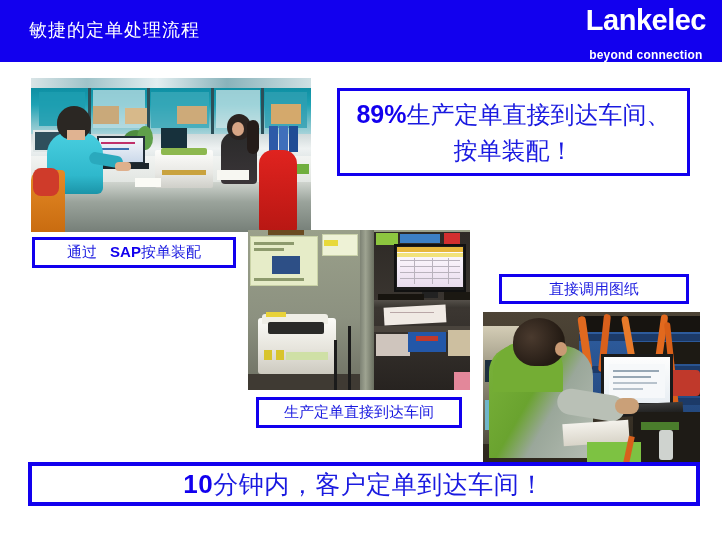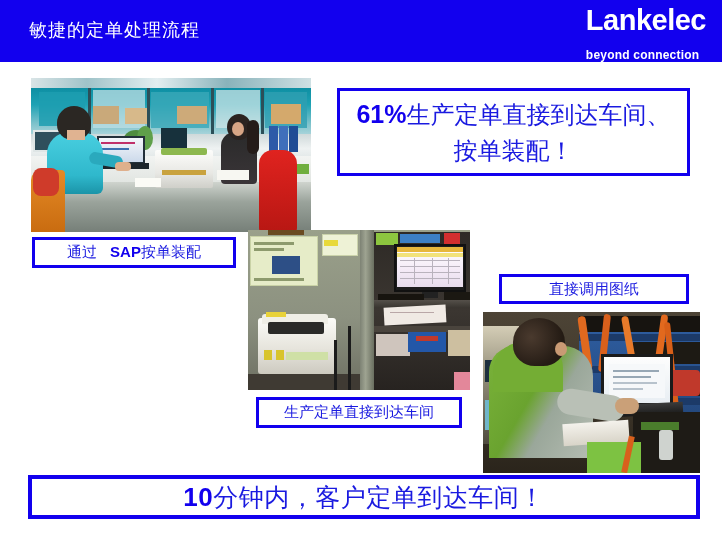--- a/index.html
+++ b/index.html
@@ -34,21 +34,21 @@
     font-size: 18px;
     line-height: 32px;
     color: #ffffff;
     letter-spacing: 1px;
     white-space: nowrap;
   }
   #logo-block {
     position: absolute;
     right: 16px;
     top: 4px;
-    text-align: left;
+    text-align: center;
   }
   #logo-name {
     font-family: "Liberation Sans", sans-serif;
     font-size: 29px;
     font-weight: bold;
     color: #ffffff;
     letter-spacing: -0.5px;
     line-height: 32px;
     white-space: nowrap;
   }
@@ -123,21 +123,21 @@
     left: 499px;
     top: 274px;
     width: 190px;
     height: 30px;
   }
   #cap-box-3 .txt { font-size: 15px; }
 
   
   #bottom-banner {
     left: 28px;
-    top: 475px;
+    top: 462px;
     width: 672px;
     height: 44px;
     border-width: 4px;
   }
   #bottom-banner .txt {
     font-size: 25px;
     letter-spacing: 0.5px;
   }
   #bottom-banner .bold-lead { font-size: 26px; }
 
@@ -472,21 +472,21 @@
     <div class="layer p1-man-neck"></div>
     <div class="layer p1-man-arm"></div>
     <div class="layer p1-man-hand"></div>
     <div class="layer p1-chair-l"></div>
     <div class="layer p1-chair-back"></div>
     <div class="layer p1-paper-a"></div>
     <div class="layer p1-paper-b"></div>
   </div>
 
   <div class="blue-box" id="headline-box">
-    <div class="txt"><span class="bold-lead">61%</span><span>生产定单直接到达车间、按单装配！</span></div>
+    <div class="txt"><span class="bold-lead">89%</span><span>生产定单直接到达车间、按单装配！</span></div>
   </div>
 
   <div class="blue-box" id="cap-box-1">
     <div class="txt"><span>通过</span><span class="bold-lead">SAP</span><span>按单装配</span></div>
   </div>
 
   <div class="photo" id="photo-workshop">
     <div class="layer p2-wall"></div>
     <div class="layer p2-topbanner"></div>
     <div class="layer p2-paper-lg"></div>

